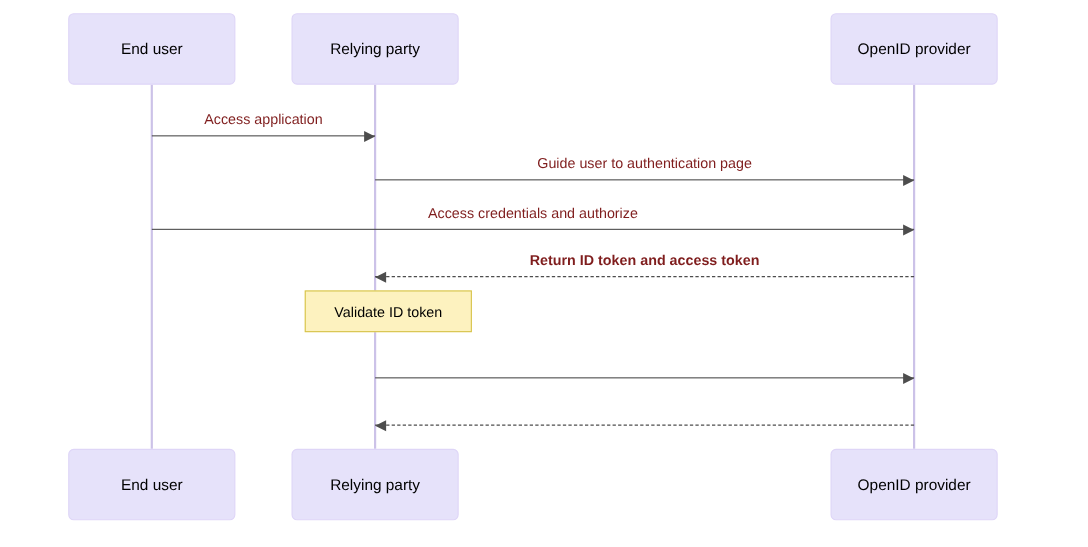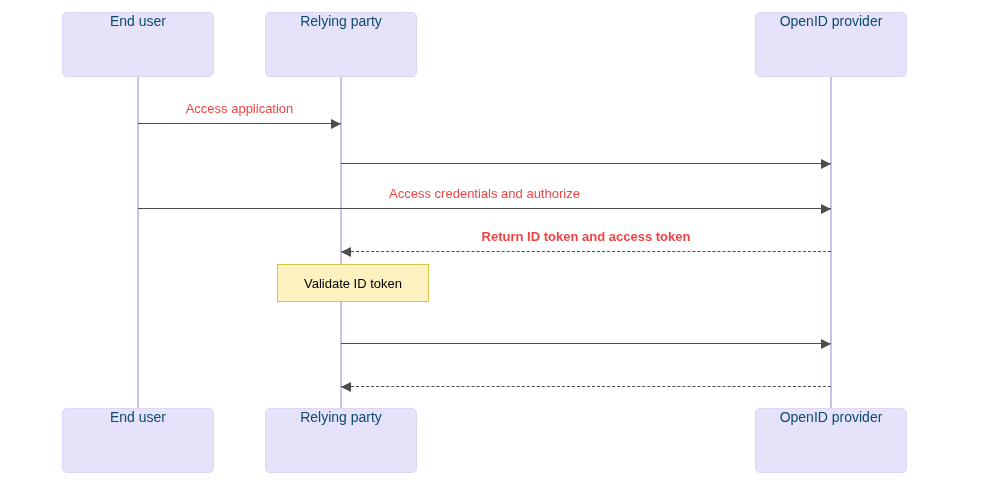--- a/index.html
+++ b/index.html
@@ -22,42 +22,43 @@
     width: 2px;
     background: #ccc2e8;
   }
   .participant-box {
     position: absolute;
     background: #e6e2fa;
     border: 1px solid #ded5f7;
     border-radius: 5px;
     box-sizing: border-box;
     display: flex;
+    align-items: center;
     justify-content: center;
-    color: #0c4a6e;
+    color: #000000;
     font-size: 14px;
     font-family: "Liberation Sans", sans-serif;
     line-height: 1.2;
   }
   .note-box {
     position: absolute;
     background: #fdf2bf;
     border: 1px solid #d6c34a;
     box-sizing: border-box;
     display: flex;
     align-items: center;
     justify-content: center;
     color: #000000;
     font-size: 13px;
     font-family: "Liberation Sans", sans-serif;
     z-index: 4;
   }
   .msg-label {
     position: absolute;
-    color: #ef4444;
+    color: #7f1d1d;
     font-size: 13px;
     font-family: "Liberation Sans", sans-serif;
     white-space: nowrap;
     text-align: center;
     transform: translateX(-50%);
     z-index: 3;
   }
   .msg-line {
     position: absolute;
     height: 0;
@@ -108,20 +109,21 @@
       <span>OpenID provider</span>
     </div>
     <div class="participant-box" style="left: 755px; top: 408px; width: 152px; height: 65px;">
       <span>OpenID provider</span>
     </div>
     <div class="msg-line" style="left: 138px; top: 123px; width: 203px;"></div>
     <div class="arrow-head right" style="top: 119px; left: 331px;"></div>
     <div class="msg-label" style="left: 239.5px; top: 101px;">Access application</div>
     <div class="msg-line" style="left: 341px; top: 163px; width: 490px;"></div>
     <div class="arrow-head right" style="top: 159px; left: 821px;"></div>
+    <div class="msg-label" style="left: 586px; top: 141px;">Guide user to authentication page</div>
     <div class="msg-line" style="left: 138px; top: 208px; width: 693px;"></div>
     <div class="arrow-head right" style="top: 204px; left: 821px;"></div>
     <div class="msg-label" style="left: 484.5px; top: 186px;">Access credentials and authorize</div>
     <div class="msg-line dotted" style="left: 341px; top: 251px; width: 490px;"></div>
     <div class="arrow-head left" style="top: 247px; left: 341px;"></div>
     <div class="msg-label" style="left: 586px; top: 229px; font-weight: bold;">Return ID token and access token</div>
     <div class="msg-line" style="left: 341px; top: 343px; width: 490px;"></div>
     <div class="arrow-head right" style="top: 339px; left: 821px;"></div>
     <div class="msg-line dotted" style="left: 341px; top: 386px; width: 490px;"></div>
     <div class="arrow-head left" style="top: 382px; left: 341px;"></div>

